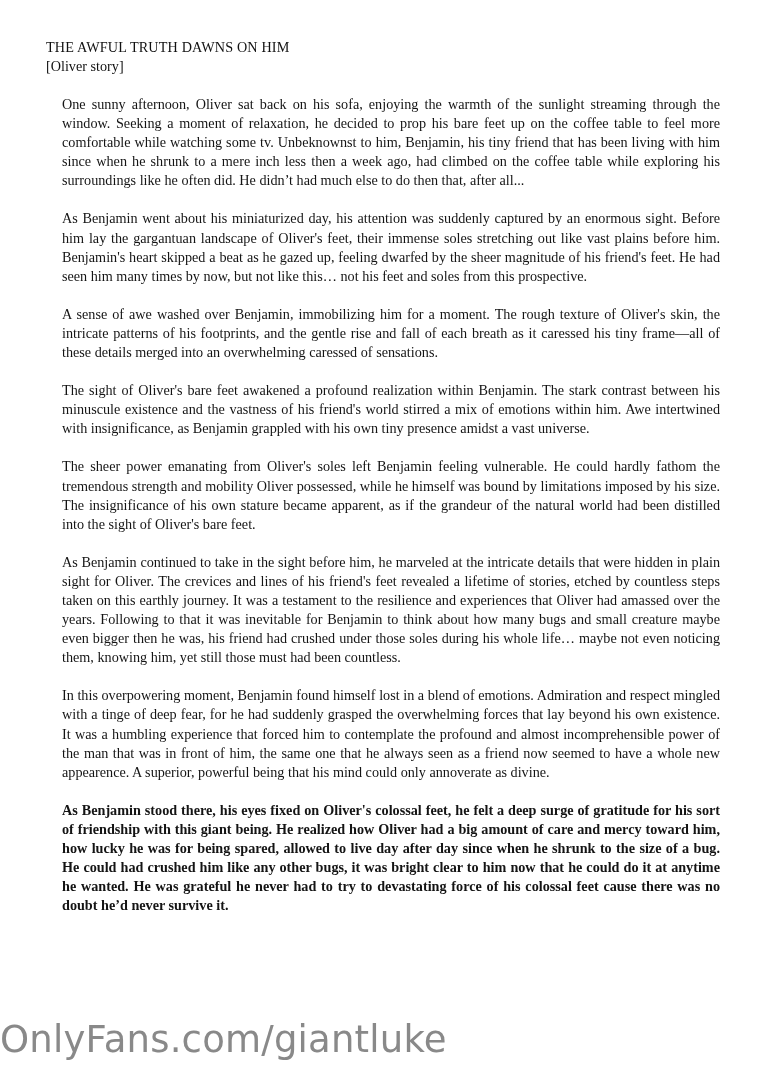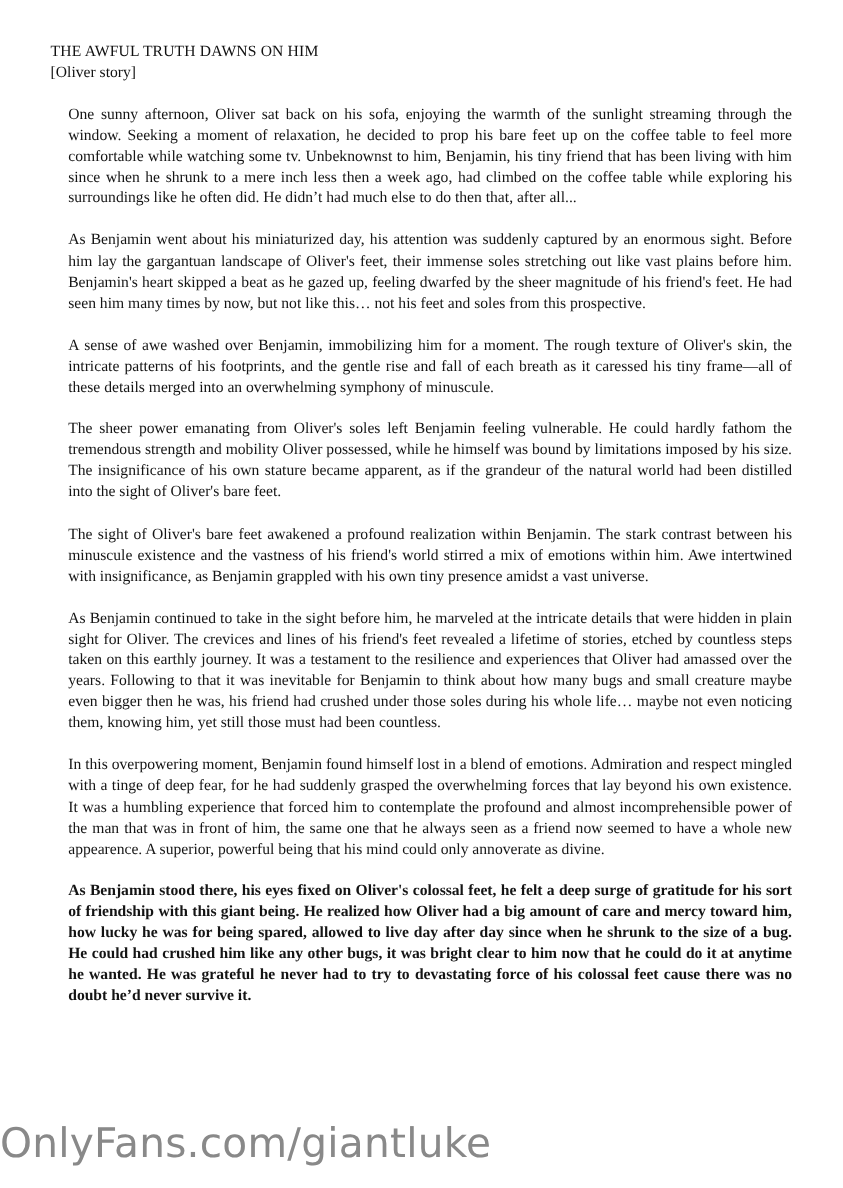--- a/index.html
+++ b/index.html
@@ -89,23 +89,23 @@
 
   <div class="doc-body">
 
     <div class="doc-title">THE AWFUL TRUTH DAWNS ON HIM</div>
 
     <div class="doc-subtitle">[Oliver story]</div>
 
     <div class="para-list">
       <p class="para">One sunny afternoon, Oliver sat back on his sofa, enjoying the warmth of the sunlight streaming through the window. Seeking a moment of relaxation, he decided to prop his bare feet up on the coffee table to feel more comfortable while watching some tv. Unbeknownst to him, Benjamin, his tiny friend that has been living with him since when he shrunk to a mere inch less then a week ago, had climbed on the coffee table while exploring his surroundings like he often did. He didn’t had much else to do then that, after all...</p>
       <p class="para">As Benjamin went about his miniaturized day, his attention was suddenly captured by an enormous sight. Before him lay the gargantuan landscape of Oliver's feet, their immense soles stretching out like vast plains before him. Benjamin's heart skipped a beat as he gazed up, feeling dwarfed by the sheer magnitude of his friend's feet. He had seen him many times by now, but not like this… not his feet and soles from this prospective.</p>
-      <p class="para">A sense of awe washed over Benjamin, immobilizing him for a moment. The rough texture of Oliver's skin, the intricate patterns of his footprints, and the gentle rise and fall of each breath as it caressed his tiny frame—all of these details merged into an overwhelming symphony of minuscule.</p>
+      <p class="para">A sense of awe washed over Benjamin, immobilizing him for a moment. The rough texture of Oliver's skin, the intricate patterns of his footprints, and the gentle rise and fall of each breath as it caressed his tiny frame—all of these details merged into an overwhelming caressed of sensations.</p>
+      <p class="para">The sight of Oliver's bare feet awakened a profound realization within Benjamin. The stark contrast between his minuscule existence and the vastness of his friend's world stirred a mix of emotions within him. Awe intertwined with insignificance, as Benjamin grappled with his own tiny presence amidst a vast universe.</p>
       <p class="para">The sheer power emanating from Oliver's soles left Benjamin feeling vulnerable. He could hardly fathom the tremendous strength and mobility Oliver possessed, while he himself was bound by limitations imposed by his size. The insignificance of his own stature became apparent, as if the grandeur of the natural world had been distilled into the sight of Oliver's bare feet.</p>
-      <p class="para">The sight of Oliver's bare feet awakened a profound realization within Benjamin. The stark contrast between his minuscule existence and the vastness of his friend's world stirred a mix of emotions within him. Awe intertwined with insignificance, as Benjamin grappled with his own tiny presence amidst a vast universe.</p>
       <p class="para">As Benjamin continued to take in the sight before him, he marveled at the intricate details that were hidden in plain sight for Oliver. The crevices and lines of his friend's feet revealed a lifetime of stories, etched by countless steps taken on this earthly journey. It was a testament to the resilience and experiences that Oliver had amassed over the years. Following to that it was inevitable for Benjamin to think about how many bugs and small creature maybe even bigger then he was, his friend had crushed under those soles during his whole life… maybe not even noticing them, knowing him, yet still those must had been countless.</p>
       <p class="para">In this overpowering moment, Benjamin found himself lost in a blend of emotions. Admiration and respect mingled with a tinge of deep fear, for he had suddenly grasped the overwhelming forces that lay beyond his own existence. It was a humbling experience that forced him to contemplate the profound and almost incomprehensible power of the man that was in front of him, the same one that he always seen as a friend now seemed to have a whole new appearence. A superior, powerful being that his mind could only annoverate as divine.</p>
       <p class="para">As Benjamin stood there, his eyes fixed on Oliver's colossal feet, he felt a deep surge of gratitude for his sort of friendship with this giant being. He realized how Oliver had a big amount of care and mercy toward him, how lucky he was for being spared, allowed to live day after day since when he shrunk to the size of a bug. He could had crushed him like any other bugs, it was bright clear to him now that he could do it at anytime he wanted. He was grateful he never had to try to devastating force of his colossal feet cause there was no doubt he’d never survive it.</p>
     </div>
 
   </div>
 
   <div class="watermark">OnlyFans.com/giantluke</div>
 
 </div>

